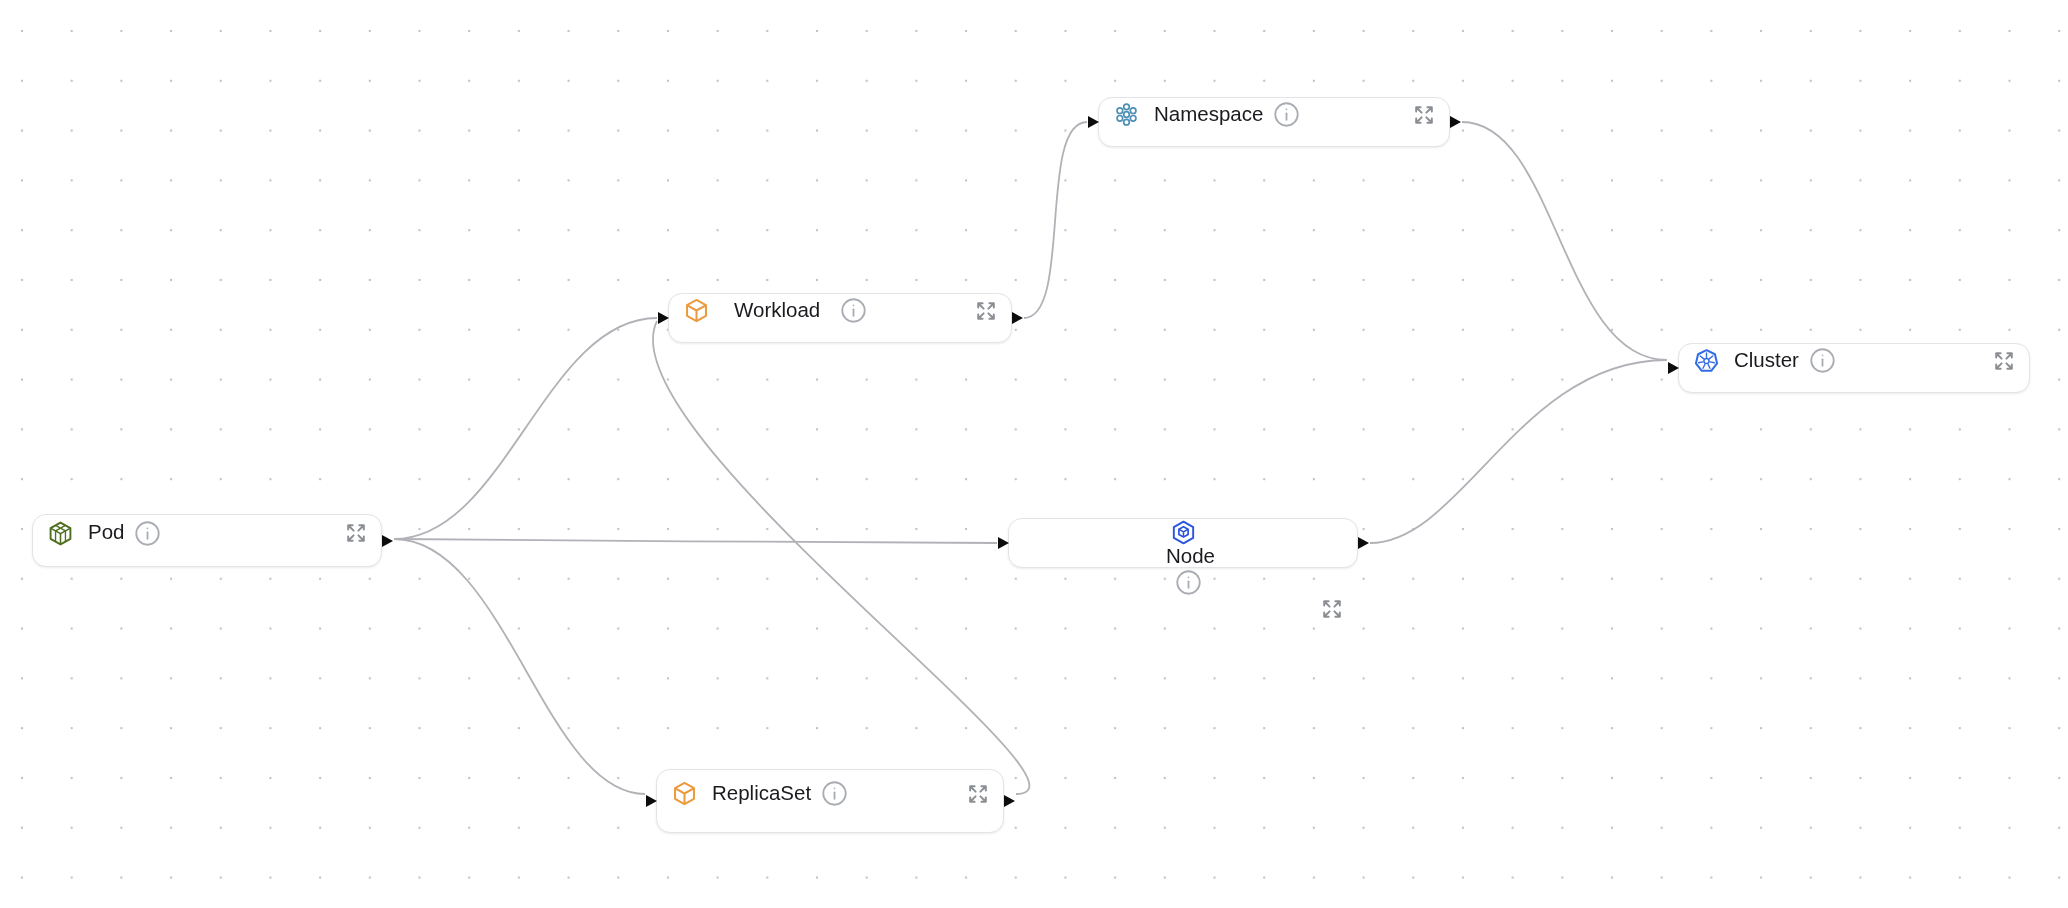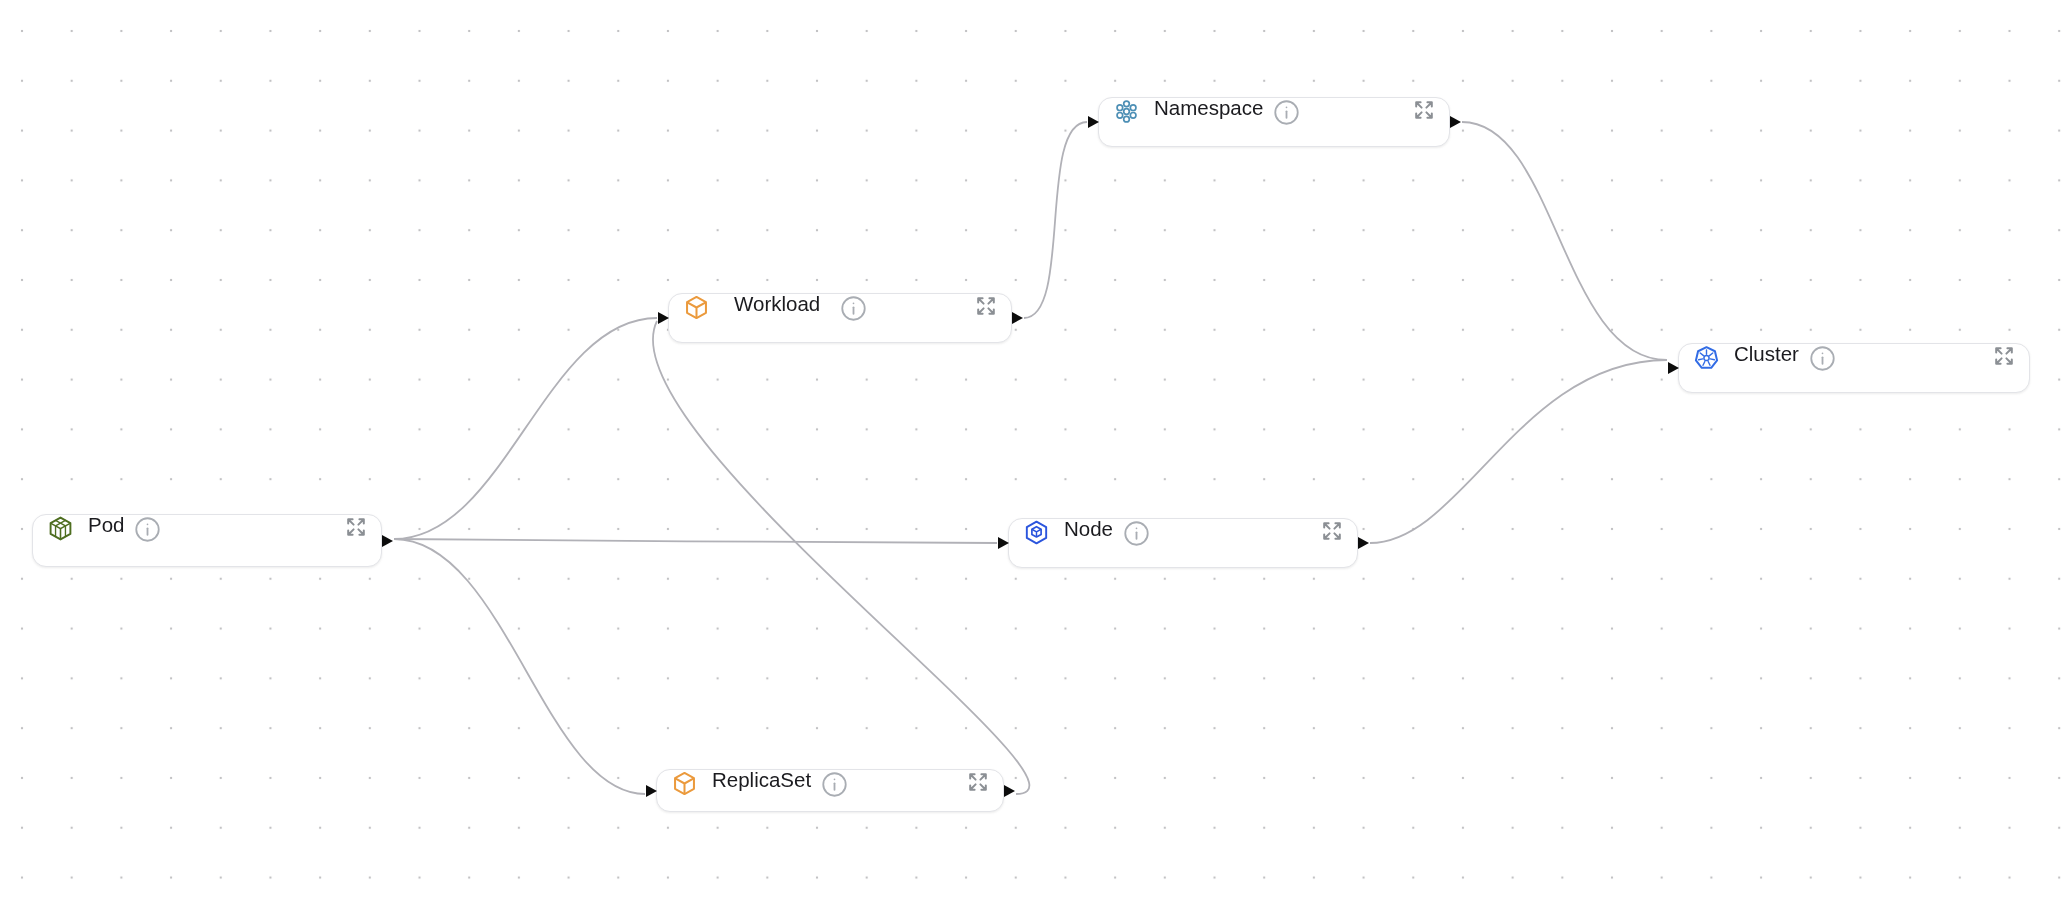--- a/index.html
+++ b/index.html
@@ -23,21 +23,21 @@
     pointer-events: none;
   }
   .edges-layer path {
     fill: none;
     stroke-width: 1.8px;
   }
   .flow-node {
     position: absolute;
     box-sizing: border-box;
     display: flex;
-    align-items: flex-start;
+    align-items: center;
     background: #ffffff;
     border: 1px solid #e3e4e8;
     border-radius: 14px;
     box-shadow: 0 1px 3px rgba(0,0,0,0.05), 0 1px 2px rgba(0,0,0,0.03);
     padding: 0 13px 15px 14px;
     cursor: pointer;
   }
   .node-icon {
     display: flex; align-items: center; justify-content: center;
     width: 27px; height: 27px;
@@ -138,21 +138,21 @@
           <svg width="24" height="24" viewBox="0 0 24 24" fill="none" stroke="#8b8f94" stroke-width="2" stroke-linecap="round" stroke-linejoin="round">
     <path d="M9.6 9.6 L4.2 4.2 M4.2 8.6 V4.2 H8.6"></path>
     <path d="M14.4 9.6 L19.8 4.2 M15.4 4.2 H19.8 V8.6"></path>
     <path d="M9.6 14.4 L4.2 19.8 M4.2 15.4 V19.8 H8.6"></path>
     <path d="M14.4 14.4 L19.8 19.8 M19.8 15.4 V19.8 H15.4"></path>
   </svg>
         </button>
         <span class="handle target"></span>
         <span class="handle source"></span>
       </div>
-      <div class="flow-node" style="left: 656px; top: 769px; width: 348px; height: 43px;">
+      <div class="flow-node" style="left: 656px; top: 769px; width: 348px; height: 64px;">
         <span class="node-icon">
           <svg width="27" height="27" viewBox="0 0 24 24" fill="none" stroke="#eb9a3d" stroke-width="1.8" stroke-linejoin="round">
       <path d="M12 2.6 L20.4 7.3 V16.7 L12 21.4 L3.6 16.7 V7.3 Z"></path>
       <path d="M3.8 7.5 L12 12 L20.2 7.5 M12 12 V21.2"></path>
     </svg>
         </span>
         <span class="node-label">ReplicaSet</span>
         <button class="info-btn">
           <svg width="29" height="29" viewBox="0 0 24 24" fill="none" stroke="#a9adb3" stroke-width="1.5" stroke-linecap="round">
     <circle cx="12" cy="12" r="9.3"></circle>
@@ -164,21 +164,21 @@
           <svg width="24" height="24" viewBox="0 0 24 24" fill="none" stroke="#8b8f94" stroke-width="2" stroke-linecap="round" stroke-linejoin="round">
     <path d="M9.6 9.6 L4.2 4.2 M4.2 8.6 V4.2 H8.6"></path>
     <path d="M14.4 9.6 L19.8 4.2 M15.4 4.2 H19.8 V8.6"></path>
     <path d="M9.6 14.4 L4.2 19.8 M4.2 15.4 V19.8 H8.6"></path>
     <path d="M14.4 14.4 L19.8 19.8 M19.8 15.4 V19.8 H15.4"></path>
   </svg>
         </button>
         <span class="handle target"></span>
         <span class="handle source"></span>
       </div>
-      <div class="flow-node" style="left: 1008px; top: 518px; width: 350px; height: 50px;">
+      <div class="flow-node" style="left: 1008px; top: 518px; width: 350px; height: 50px; flex-direction: column;">
         <span class="node-icon">
           <svg width="27" height="27" viewBox="0 0 24 24" fill="none" stroke="#2b55dd" stroke-width="1.7" stroke-linejoin="round">
       <path d="M12 2.4 L20.6 7.2 V16.8 L12 21.6 L3.4 16.8 V7.2 Z"></path>
       <path d="M12 6.8 L16.1 9.1 V13.7 L12 16 L7.9 13.7 V9.1 Z" stroke-width="1.5"></path>
       <path d="M7.9 9.1 L12 11.4 L16.1 9.1 M12 11.4 V16" stroke-width="1.3"></path>
     </svg>
         </span>
         <span class="node-label">Node</span>
         <button class="info-btn">
           <svg width="29" height="29" viewBox="0 0 24 24" fill="none" stroke="#a9adb3" stroke-width="1.5" stroke-linecap="round">

